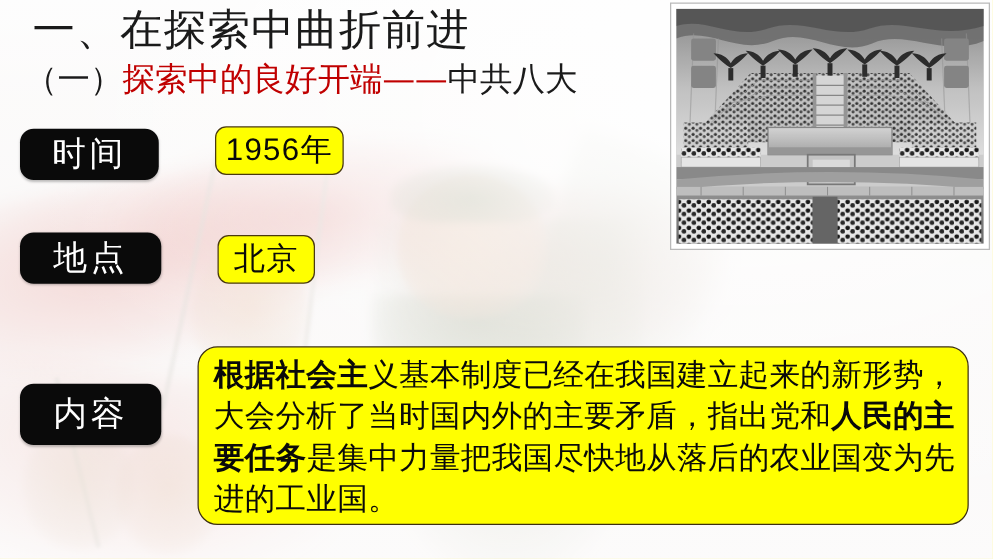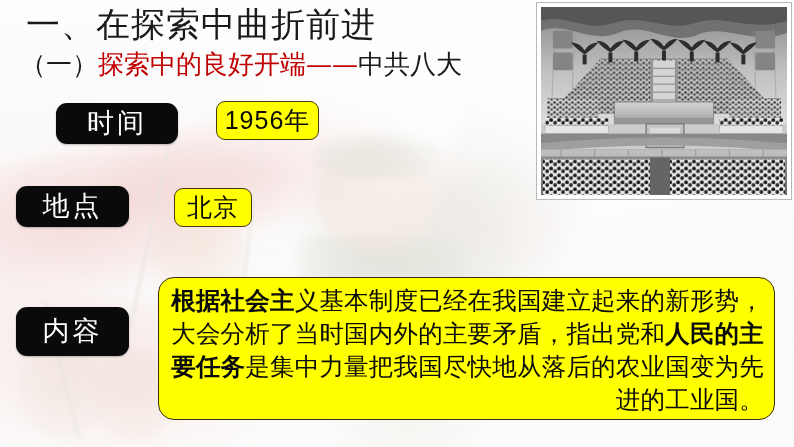--- a/index.html
+++ b/index.html
@@ -215,21 +215,20 @@
     background: #ffff00;
     border: 1.6px solid #3d3012;
     border-radius: 16px;
     box-sizing: border-box;
     padding: 6px 10px 4px 12px;
     color: #0a0a0a;
     font-size: 24.5px;
     line-height: 33px;
     letter-spacing: 0.2px;
     overflow: hidden;
-    text-align: right;
   }
   .content-panel b {
     font-weight: bold;
   }
 
   
   .photo-frame {
     position: absolute;
     left: 536px;
     top: 2px;
@@ -284,23 +283,23 @@
     <div class="bg-veil"></div>
     <div class="bg-veil2"></div>
   </div>
 
   <div class="title-main">一、在探索中曲折前进</div>
 
   <div class="title-sub">
     <span>（一）</span><span class="red">探索中的良好开端——</span><span>中共八大</span>
   </div>
 
-  <div class="pill-black" style="left:16px; top:103px; width:122px; height:41px;margin-left:40px;">时间</div>
-
-  <div class="pill-yellow" style="left:172px; top:101px; width:101px; height:37px;margin-left:44px;">1956年</div>
+  <div class="pill-black" style="left:16px; top:103px; width:111px; height:41px;">时间</div>
+
+  <div class="pill-yellow" style="left:172px; top:101px; width:101px; height:37px;">1956年</div>
 
   <div class="pill-black" style="left:16px; top:186px; width:113px; height:41px;">地点</div>
 
   <div class="pill-yellow" style="left:174px; top:188px; width:76px; height:37px;">北京</div>
 
   <div class="pill-black" style="left:16px; top:279px; width:113px; height:49px;margin-top:28px;">内容</div>
 
   <div class="content-panel">
     <b>根据社会主</b><span>义基本制度已经在我国建立起来的新形势，大会分析了当时国内外的主要矛盾，指出党和</span><b>人民的主要任务</b><span>是集中力量把我国尽快地从落后的农业国变为先进的工业国。</span>
   </div>

